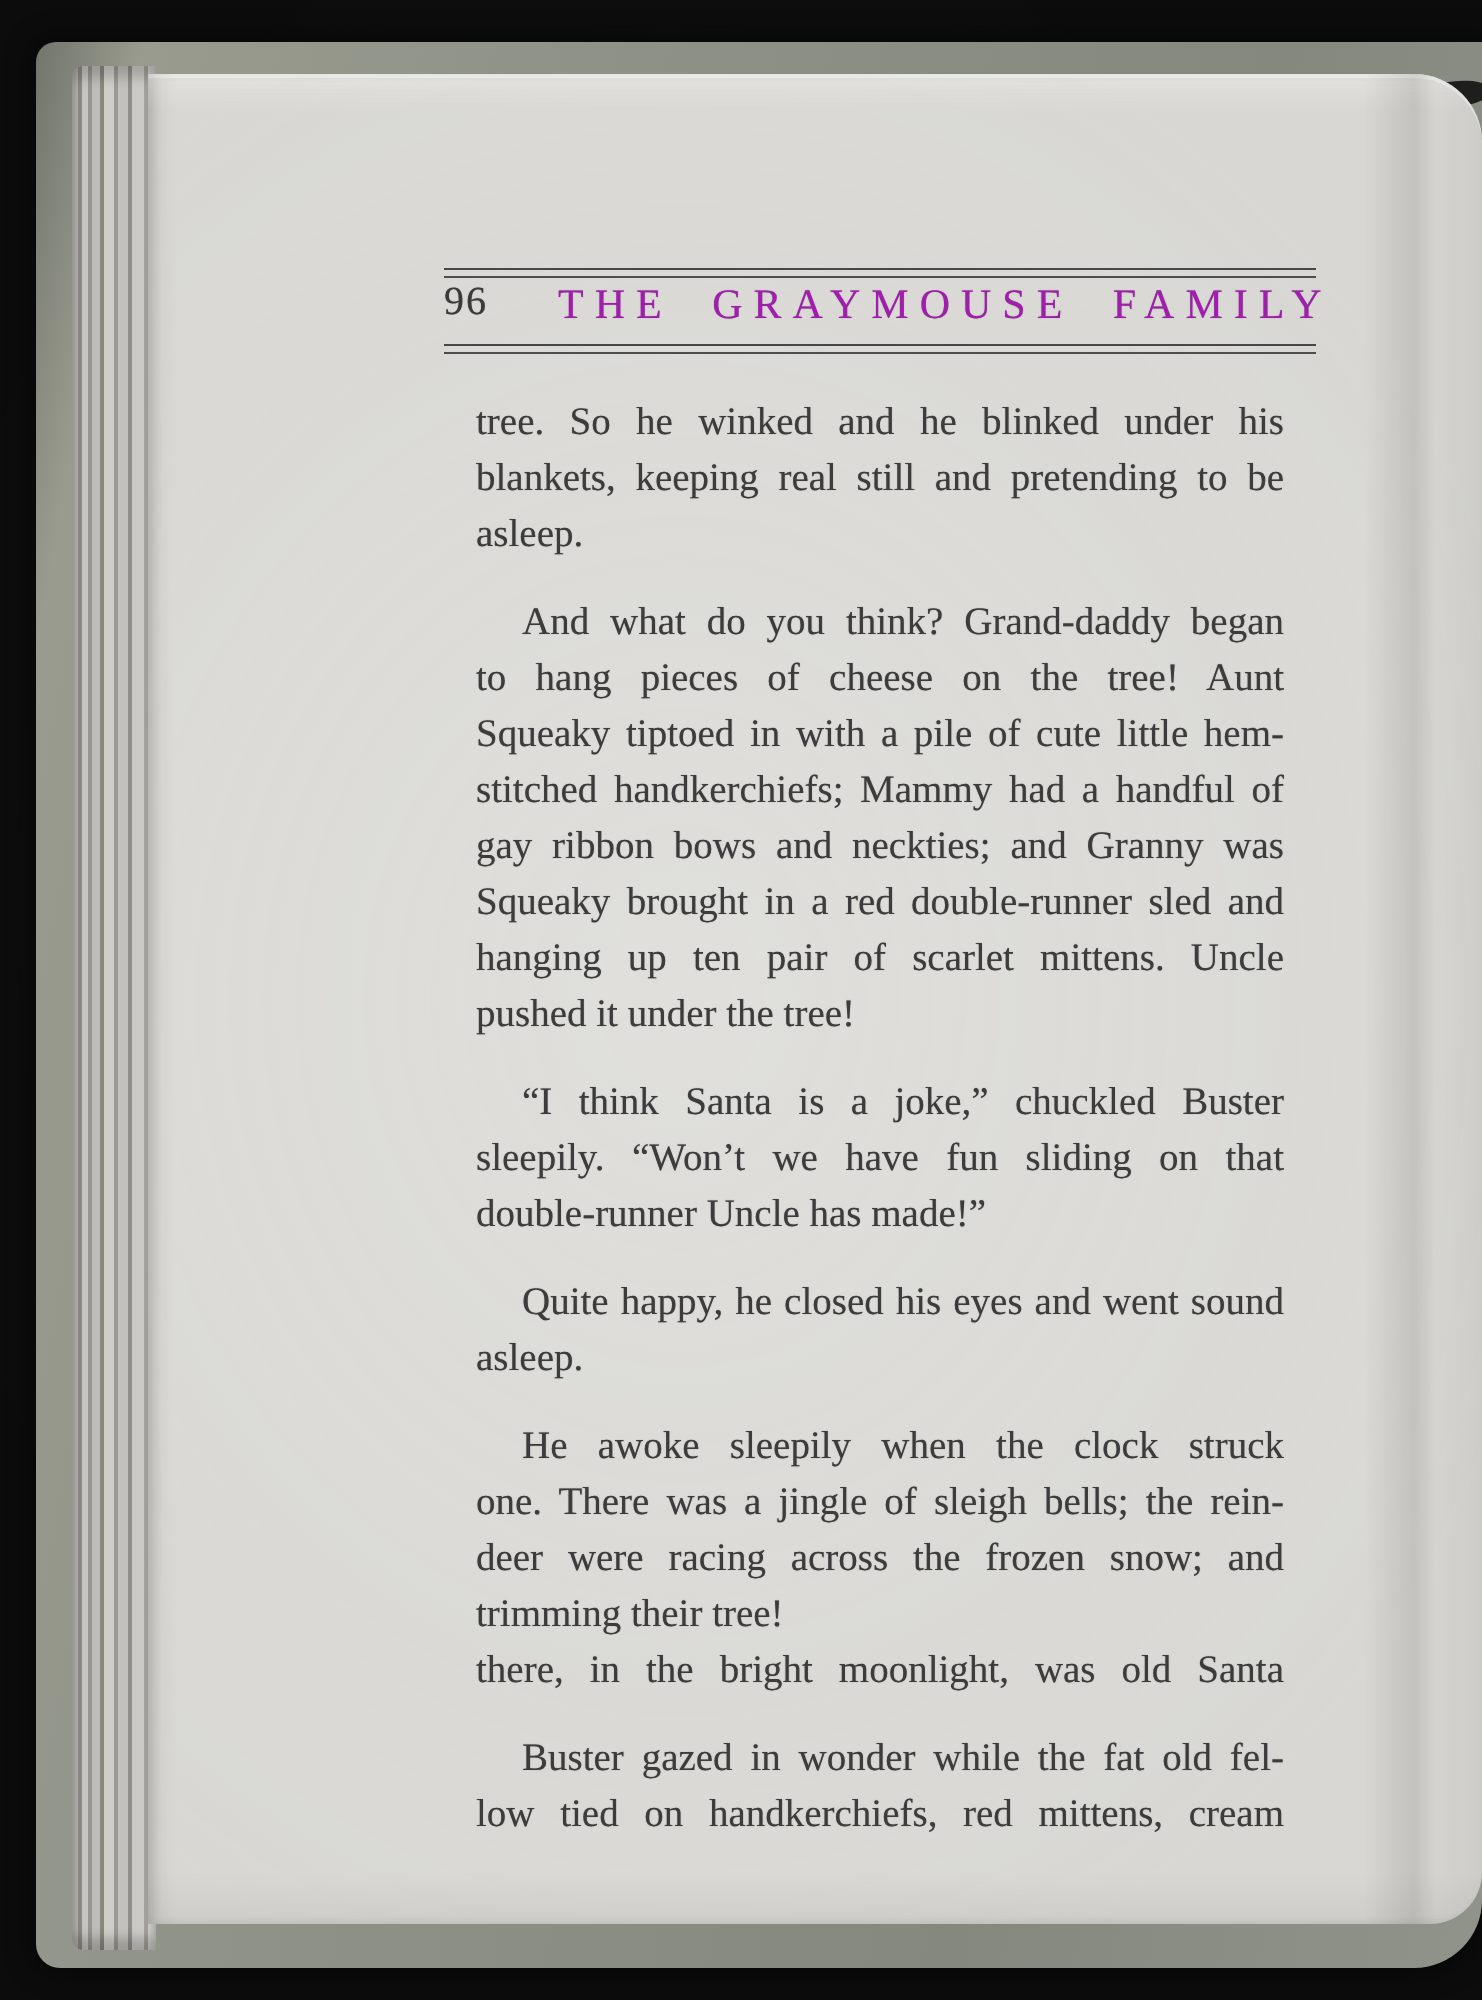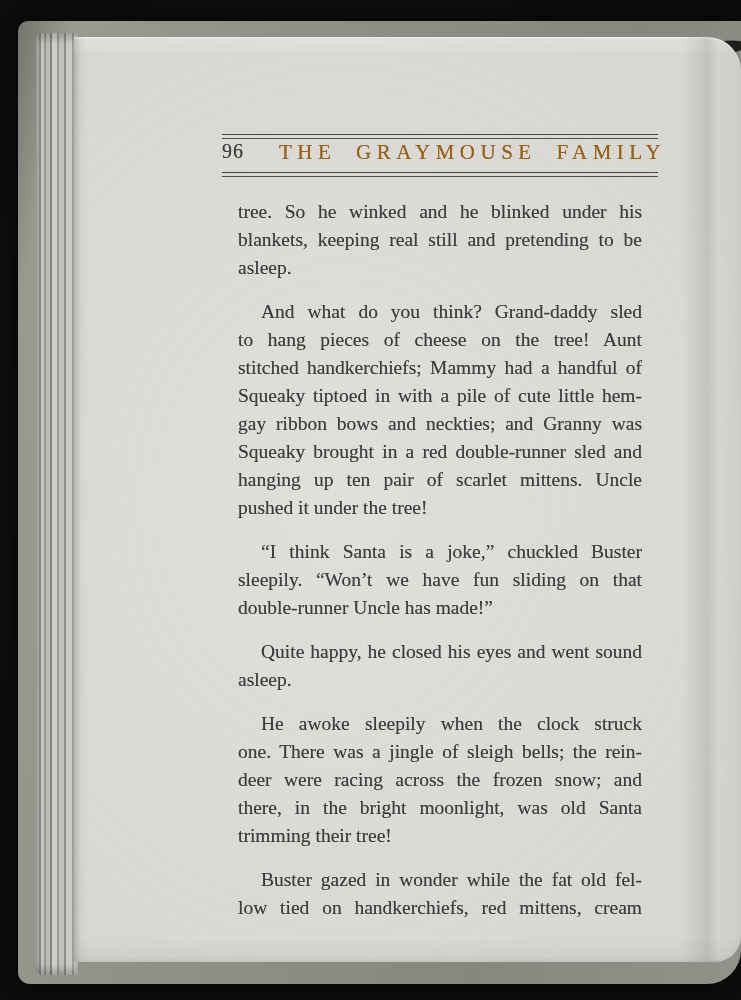--- a/index.html
+++ b/index.html
@@ -72,21 +72,21 @@
   .header-row{
     height:33px;display:flex;
     padding:1px 0 0 0;
   }
   .page-number{
     font-size:20px;letter-spacing:1px;color:#3a3a3a;
     text-shadow:0 0 .5px rgba(58,58,58,.6);
   }
   .running-title{
     font-size:21px;letter-spacing:5.5px;word-spacing:9px;
-    margin-left:35px;color:#a16207;white-space:nowrap;
+    margin-left:35px;color:#a21caf;white-space:nowrap;
     text-shadow:0 0 .5px rgba(58,58,58,.6);
   }
   .body-text{
     margin-top:21px;
     font-size:19.5px;line-height:28px;
     text-shadow:0 0 .5px rgba(60,60,60,.55);
   }
   .para{margin:16px;}
   .line{
     text-align:justify;
@@ -117,44 +117,44 @@
         <span class="running-title">THE GRAYMOUSE FAMILY</span>
       </div>
       <div class="rule"></div>
       <div class="body-text">
           <div class="para">
             <div class="line">tree.  So he winked and he blinked under his</div>
             <div class="line">blankets, keeping real still and pretending to be</div>
             <div class="line last">asleep.</div>
           </div>
           <div class="para">
-            <div class="line first">And what do you think?  Grand-daddy sled</div>
+            <div class="line first">And what do you think?  Grand-daddy began</div>
             <div class="line">to hang pieces of cheese on the tree!  Aunt</div>
+            <div class="line">Squeaky tiptoed in with a pile of cute little hem-</div>
             <div class="line">stitched handkerchiefs; Mammy had a handful of</div>
-            <div class="line">Squeaky tiptoed in with a pile of cute little hem-</div>
             <div class="line">gay ribbon bows and neckties; and Granny was</div>
             <div class="line">Squeaky brought in a red double-runner sled and</div>
             <div class="line">hanging up ten pair of scarlet mittens.  Uncle</div>
             <div class="line last">pushed it under the tree!</div>
           </div>
           <div class="para">
             <div class="line first">“I think Santa is a joke,” chuckled Buster</div>
             <div class="line">sleepily.  “Won’t we have fun sliding on that</div>
             <div class="line last">double-runner Uncle has made!”</div>
           </div>
           <div class="para">
             <div class="line first">Quite happy, he closed his eyes and went sound</div>
             <div class="line last">asleep.</div>
           </div>
           <div class="para">
             <div class="line first">He awoke sleepily when the clock struck</div>
             <div class="line">one.  There was a jingle of sleigh bells; the rein-</div>
             <div class="line">deer were racing across the frozen snow; and</div>
+            <div class="line last">trimming their tree!</div>
             <div class="line">there, in the bright moonlight, was old Santa</div>
-            <div class="line last">trimming their tree!</div>
           </div>
           <div class="para">
             <div class="line first">Buster gazed in wonder while the fat old fel-</div>
             <div class="line">low tied on handkerchiefs, red mittens, cream</div>
           </div>
         </div>
     </div>
   </div>
 </div>
 

